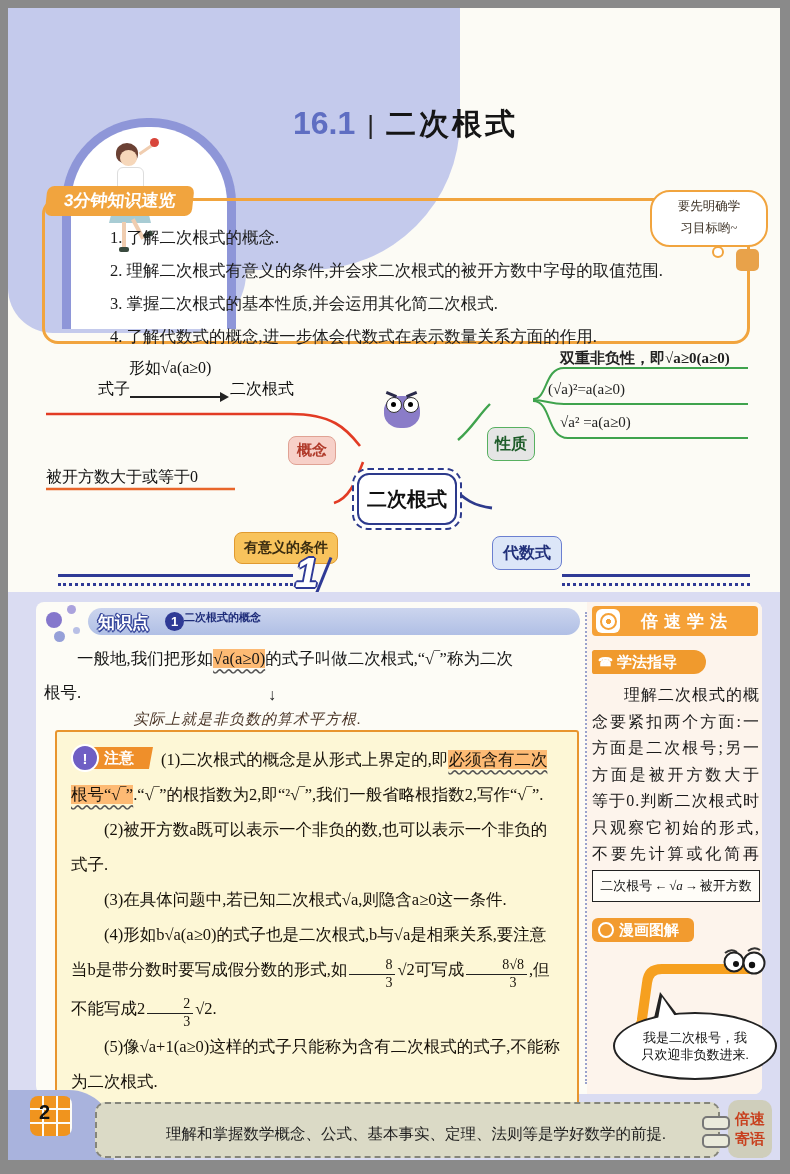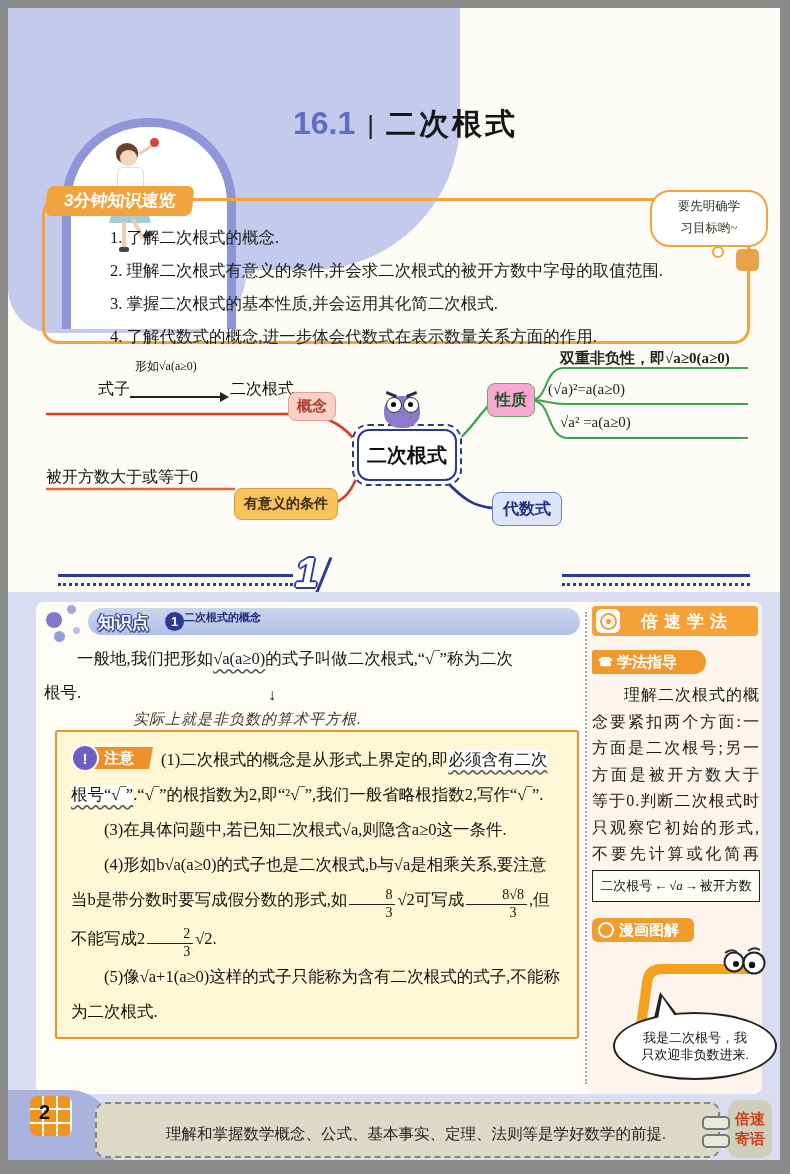--- a/index.html
+++ b/index.html
@@ -22,24 +22,24 @@
   .ov-tab{left:46px;top:186px;background:#f1a43e;color:#fff;font-family:"Liberation Sans",sans-serif;
           font-size:17px;font-weight:bold;padding:3px 18px 4px;border-radius:7px;transform:skewX(-6deg);z-index:3;}
   .ov-list{left:110px;top:213px;width:620px;font-size:16.5px;line-height:33px;color:#1c1c1c;margin-top:8px;}
   .bubble{left:650px;top:190px;width:114px;height:50px;background:#fff;border:2px solid #f1a43e;border-radius:20px;
           text-align:center;font-size:12.5px;line-height:22px;color:#3d3226;z-index:3;padding-top:3px;}
   .bubble-dot{left:712px;top:246px;width:8px;height:8px;background:#fff;border:2px solid #f1a43e;border-radius:50%;z-index:3;}
 
   
   .mm-text{font-size:16px;color:#111;}
   .mm-node{position:absolute;display:flex;align-items:center;justify-content:center;
-           font-family:"Liberation Sans",sans-serif;font-weight:bold;border-radius:8px;}
+           font-family:"Liberation Sans",sans-serif;font-weight:bold;border-radius:8px;margin-top:44px;}
   .node-concept{left:288px;top:392px;width:46px;height:27px;background:#f7d0c8;border:1px solid #e0a294;color:#b03a2a;font-size:15px;}
   .node-cond{left:234px;top:488px;width:102px;height:30px;background:#f8c35c;border:1.5px solid #e09a30;color:#3a2c10;font-size:14px;}
-  .node-prop{left:487px;top:383px;width:46px;height:32px;background:#f9a8d4;border:1.5px solid #57b060;color:#1e5c2a;font-size:16px;}
+  .node-prop{left:487px;top:383px;width:46px;height:32px;background:#e5e5e5;border:1.5px solid #57b060;color:#1e5c2a;font-size:16px;}
   .node-alg{left:492px;top:492px;width:68px;height:32px;background:#dce6f8;border:1.5px solid #6b7fd0;color:#21307a;font-size:16px;}
   .node-center{left:352px;top:424px;width:106px;height:58px;background:#fff;border:2px dashed #2d3a8c;border-radius:16px;z-index:2;}
   .node-center-inner{position:absolute;inset:3px;border:2px solid #2d3a8c;border-radius:12px;display:flex;align-items:center;justify-content:center;
            font-size:20px;font-weight:bold;color:#111;font-family:"Liberation Sans",sans-serif;}
   .owl{left:384px;top:396px;width:36px;height:32px;z-index:3;}
   .owl-body{position:absolute;inset:0;background:#8a7cc8;border-radius:45%;}
   .owl-eye{position:absolute;top:1px;width:14px;height:14px;background:#fff;border:1.5px solid #333;border-radius:50%;}
   .owl-pupil{position:absolute;left:4px;top:4px;width:5px;height:5px;background:#000;border-radius:50%;}
   .owl-brow{position:absolute;width:11px;height:2.5px;background:#2a2a4a;top:-3px;}
   .arrow-line{left:130px;top:396px;width:92px;height:2px;background:#222;}
@@ -64,21 +64,21 @@
   .kp-badge{left:98px;top:611px;font-family:"Liberation Sans",sans-serif;font-size:17px;font-weight:bold;color:#fff;
             text-shadow:-1.5px 0 #3a4a9e,1.5px 0 #3a4a9e,0 -1.5px #3a4a9e,0 1.5px #3a4a9e,1px 1px #3a4a9e,-1px -1px #3a4a9e;z-index:2;}
   .kp-num{left:165px;top:612px;width:19px;height:19px;background:#2f3a96;color:#fff;border-radius:50%;display:flex;align-items:center;justify-content:center;
           font-family:"Liberation Sans",sans-serif;font-size:13px;font-weight:bold;z-index:2;}
   .kp-title{left:184px;top:610px;font-family:Liberation Sans, sans-serif;font-size:11px;font-weight:bold;color:#1f2d7a;z-index:2;}
   .dot{position:absolute;border-radius:50%;}
 
   
   .intro1{left:44px;top:648px;width:540px;font-size:16.5px;white-space:nowrap;color:#161616;}
   .indent{display:inline-block;width:33px;}
-  .hl{background:#ffffff;text-decoration-line:underline;text-decoration-style:wavy;text-decoration-color:#555;text-underline-offset:4px;}
+  .hl{background:#fdba74;text-decoration-line:underline;text-decoration-style:wavy;text-decoration-color:#555;text-underline-offset:4px;}
   .intro2{left:44px;top:682px;font-size:16.5px;color:#161616;}
   .down-arrow{left:268px;top:686px;font-size:16px;color:#222;}
   .annotation{left:133px;top:710px;font-size:15px;color:#4a3426;font-style:italic;letter-spacing:1px;}
 
   
   .note-box{left:55px;top:730px;width:524px;background:#fdf7d6;border:2.5px solid #e8952e;border-radius:3px;padding:10px 16px 8px 14px;box-sizing:border-box;}
   .note-box p{margin:0;font-size:16.5px;line-height:35px;color:#17120a;}
   .note-box p.ind{text-indent:2em;}
   .note-badge{position:relative;display:inline-block;width:82px;height:22px;vertical-align:-4px;margin-right:8px;}
   .note-ribbon{position:absolute;left:14px;top:0;right:0;bottom:0;background:#ef8f2a;color:#fff;
@@ -175,21 +175,21 @@
     <path d="M46,489 H235" stroke="#e8652a" stroke-width="2.6" fill="none"></path>
     <path d="M334,503 C350,498 356,480 363,462" stroke="#e23b24" stroke-width="2.6" fill="none"></path>
     <path d="M458,440 C472,428 478,416 490,404" stroke="#3fa34d" stroke-width="2.4" fill="none"></path>
     <path d="M533,399 C548,399 544,368 564,368 H748" stroke="#3fa34d" stroke-width="2" fill="none"></path>
     <path d="M533,400 C546,400 550,404 564,404 H748" stroke="#3fa34d" stroke-width="2" fill="none"></path>
     <path d="M533,401 C552,401 546,438 568,438 H748" stroke="#3fa34d" stroke-width="2" fill="none"></path>
     <path d="M447,482 C465,501 475,506 492,508" stroke="#2d3a8c" stroke-width="2.8" fill="none"></path>
   </svg>
 
   <div class="abs mm-text" style="left:98px;top:379px;">式子</div>
-  <div class="abs" style="left:135px;top:358px;font-size:12px;color:#111;">形如√a(a≥0)</div>
+  <div class="abs" style="left:129px;top:358px;font-size:16px;color:#111;">形如√a(a≥0)</div>
   <div class="arrow-line abs"></div>
   <div class="arrow-head abs"></div>
   <div class="abs mm-text" style="left:230px;top:379px;">二次根式</div>
   <div class="mm-node node-concept">概念</div>
   <div class="abs mm-text" style="left:46px;top:467px;">被开方数大于或等于0</div>
   <div class="mm-node node-cond">有意义的条件</div>
   <div class="mm-node node-prop">性质</div>
   <div class="abs" style="left:560px;top:349px;font-size:15px;font-weight:bold;">双重非负性，即√a≥0(a≥0)</div>
   <div class="abs" style="left:548px;top:381px;font-size:15px;">(√a)²=a(a≥0)</div>
   <div class="abs" style="left:560px;top:414px;font-size:15px;">√a² =a(a≥0)</div>
@@ -235,20 +235,21 @@
   <div class="down-arrow abs">↓</div>
   <div class="annotation abs">实际上就是非负数的算术平方根.</div>
 
   <div class="note-box abs">
     <p>
       <span class="note-badge">
         <span class="note-bang">!</span>
         <span class="note-ribbon">注意</span>
       </span><span>(1)二次根式的概念是从形式上界定的,即</span><span class="hl">必须含有二次根号“√‾”</span><span>.“√‾”的根指数为2,即“²√‾”,我们一般省略根指数2,写作“√‾”.</span>
     </p>
+    <p class="ind">(2)被开方数a既可以表示一个非负的数,也可以表示一个非负的式子.</p>
     <p class="ind">(3)在具体问题中,若已知二次根式√a,则隐含a≥0这一条件.</p>
     <p class="ind">
       <span>(4)形如b√a(a≥0)的式子也是二次根式,b与√a是相乘关系,要注意当b是带分数时要写成假分数的形式,如</span><span class="frac"><span class="num">8</span><span class="den">3</span></span><span>√2</span><span>可写成</span><span class="frac"><span class="num">8√8</span><span class="den">3</span></span><span>,但不能写成2</span><span class="frac"><span class="num">2</span><span class="den">3</span></span><span>√2.</span>
     </p>
     <p class="ind">(5)像√a+1(a≥0)这样的式子只能称为含有二次根式的式子,不能称为二次根式.</p>
   </div>
 
   <div class="sb-header abs">
     <span class="atom">
         <span class="atom-core"></span>

